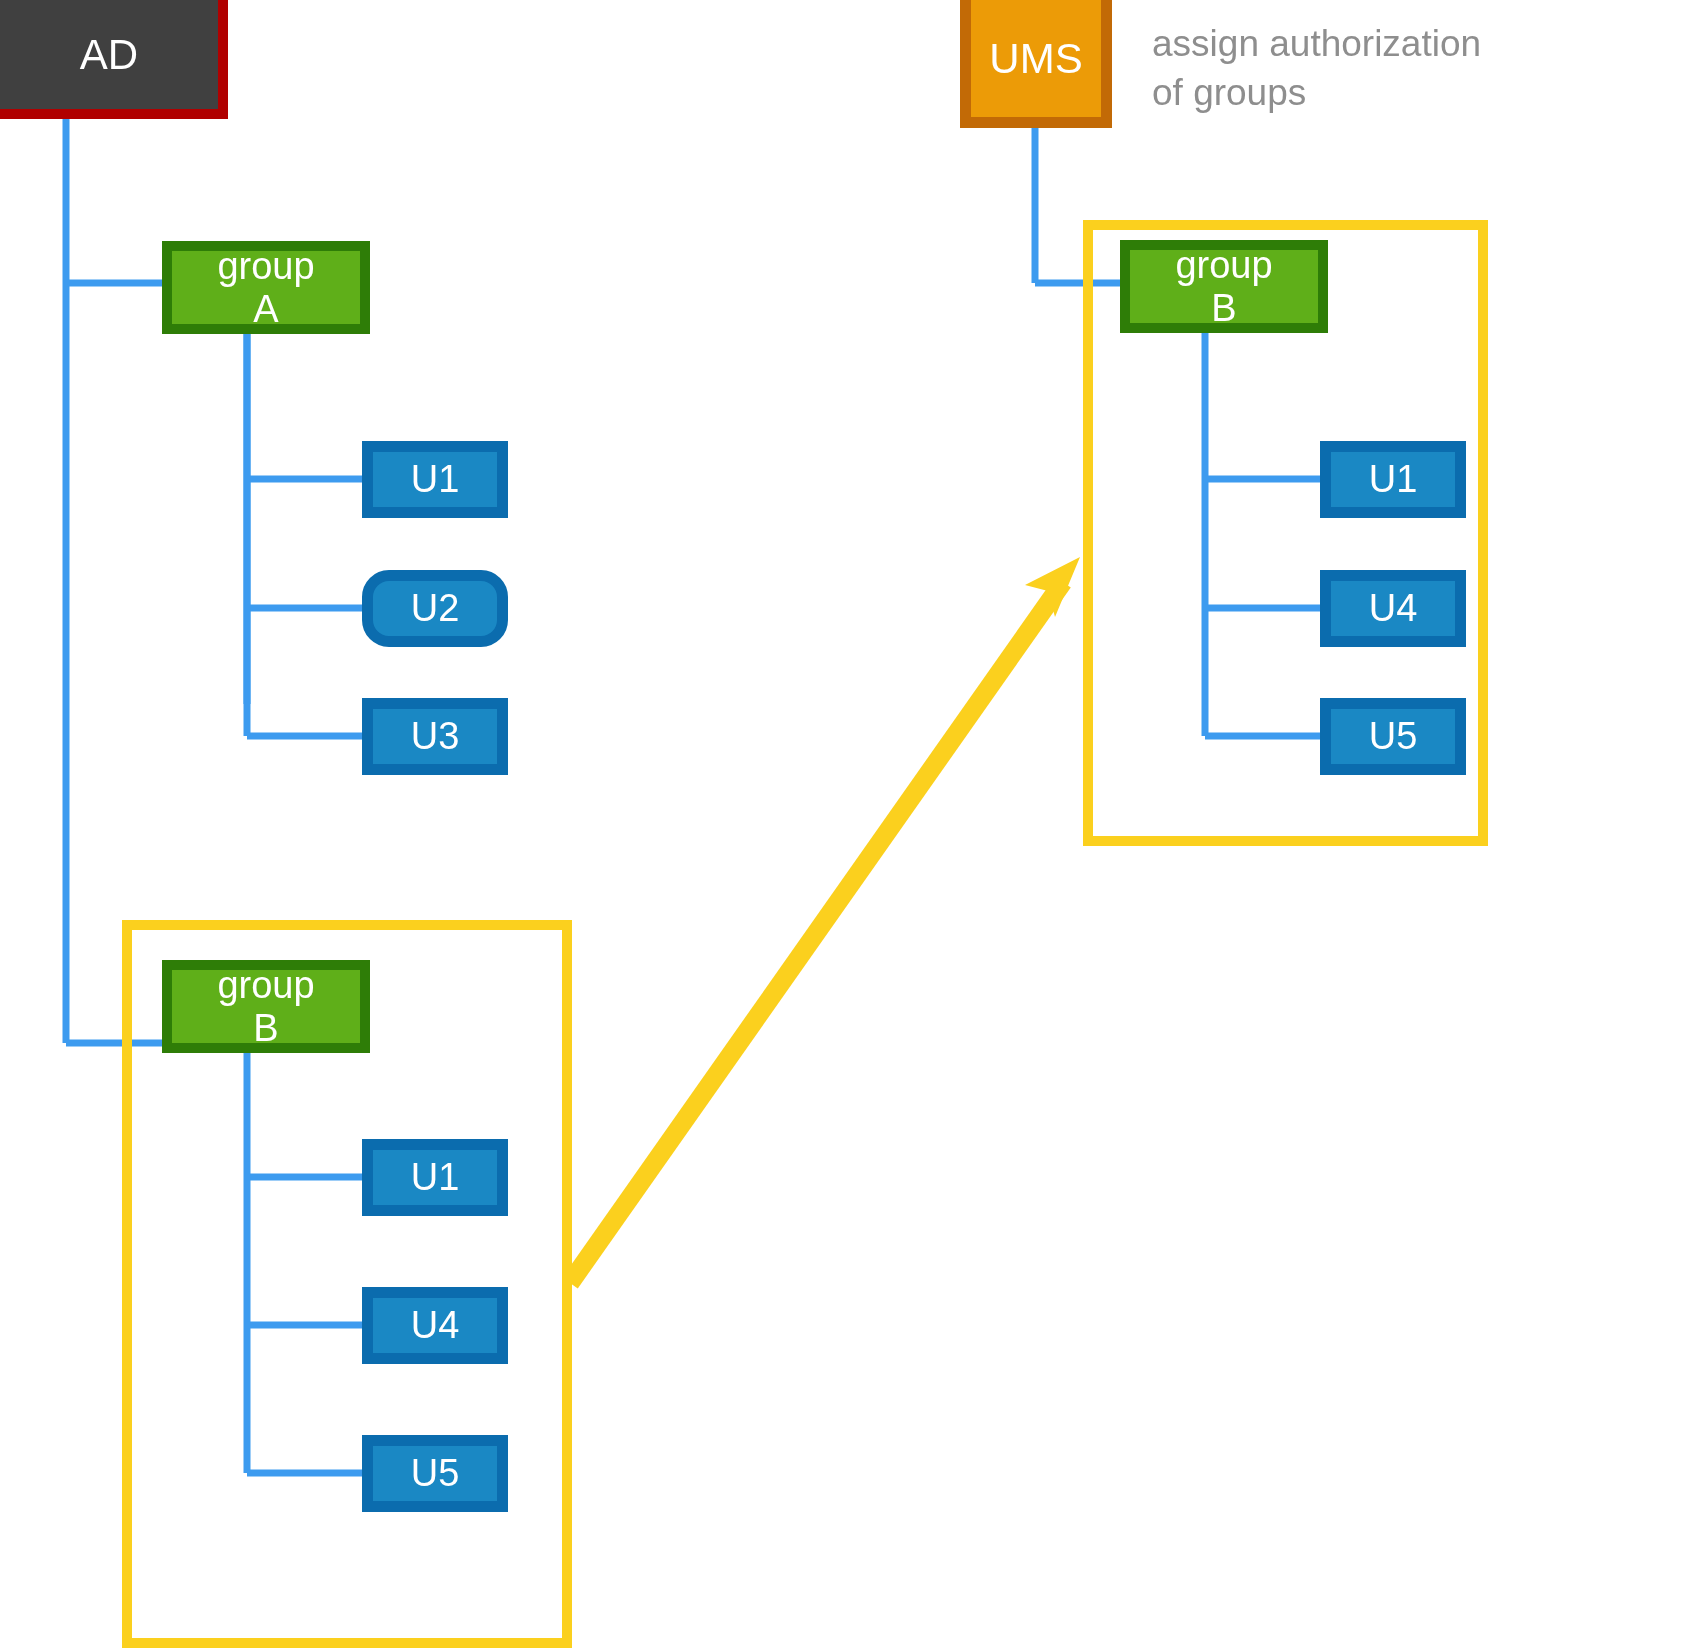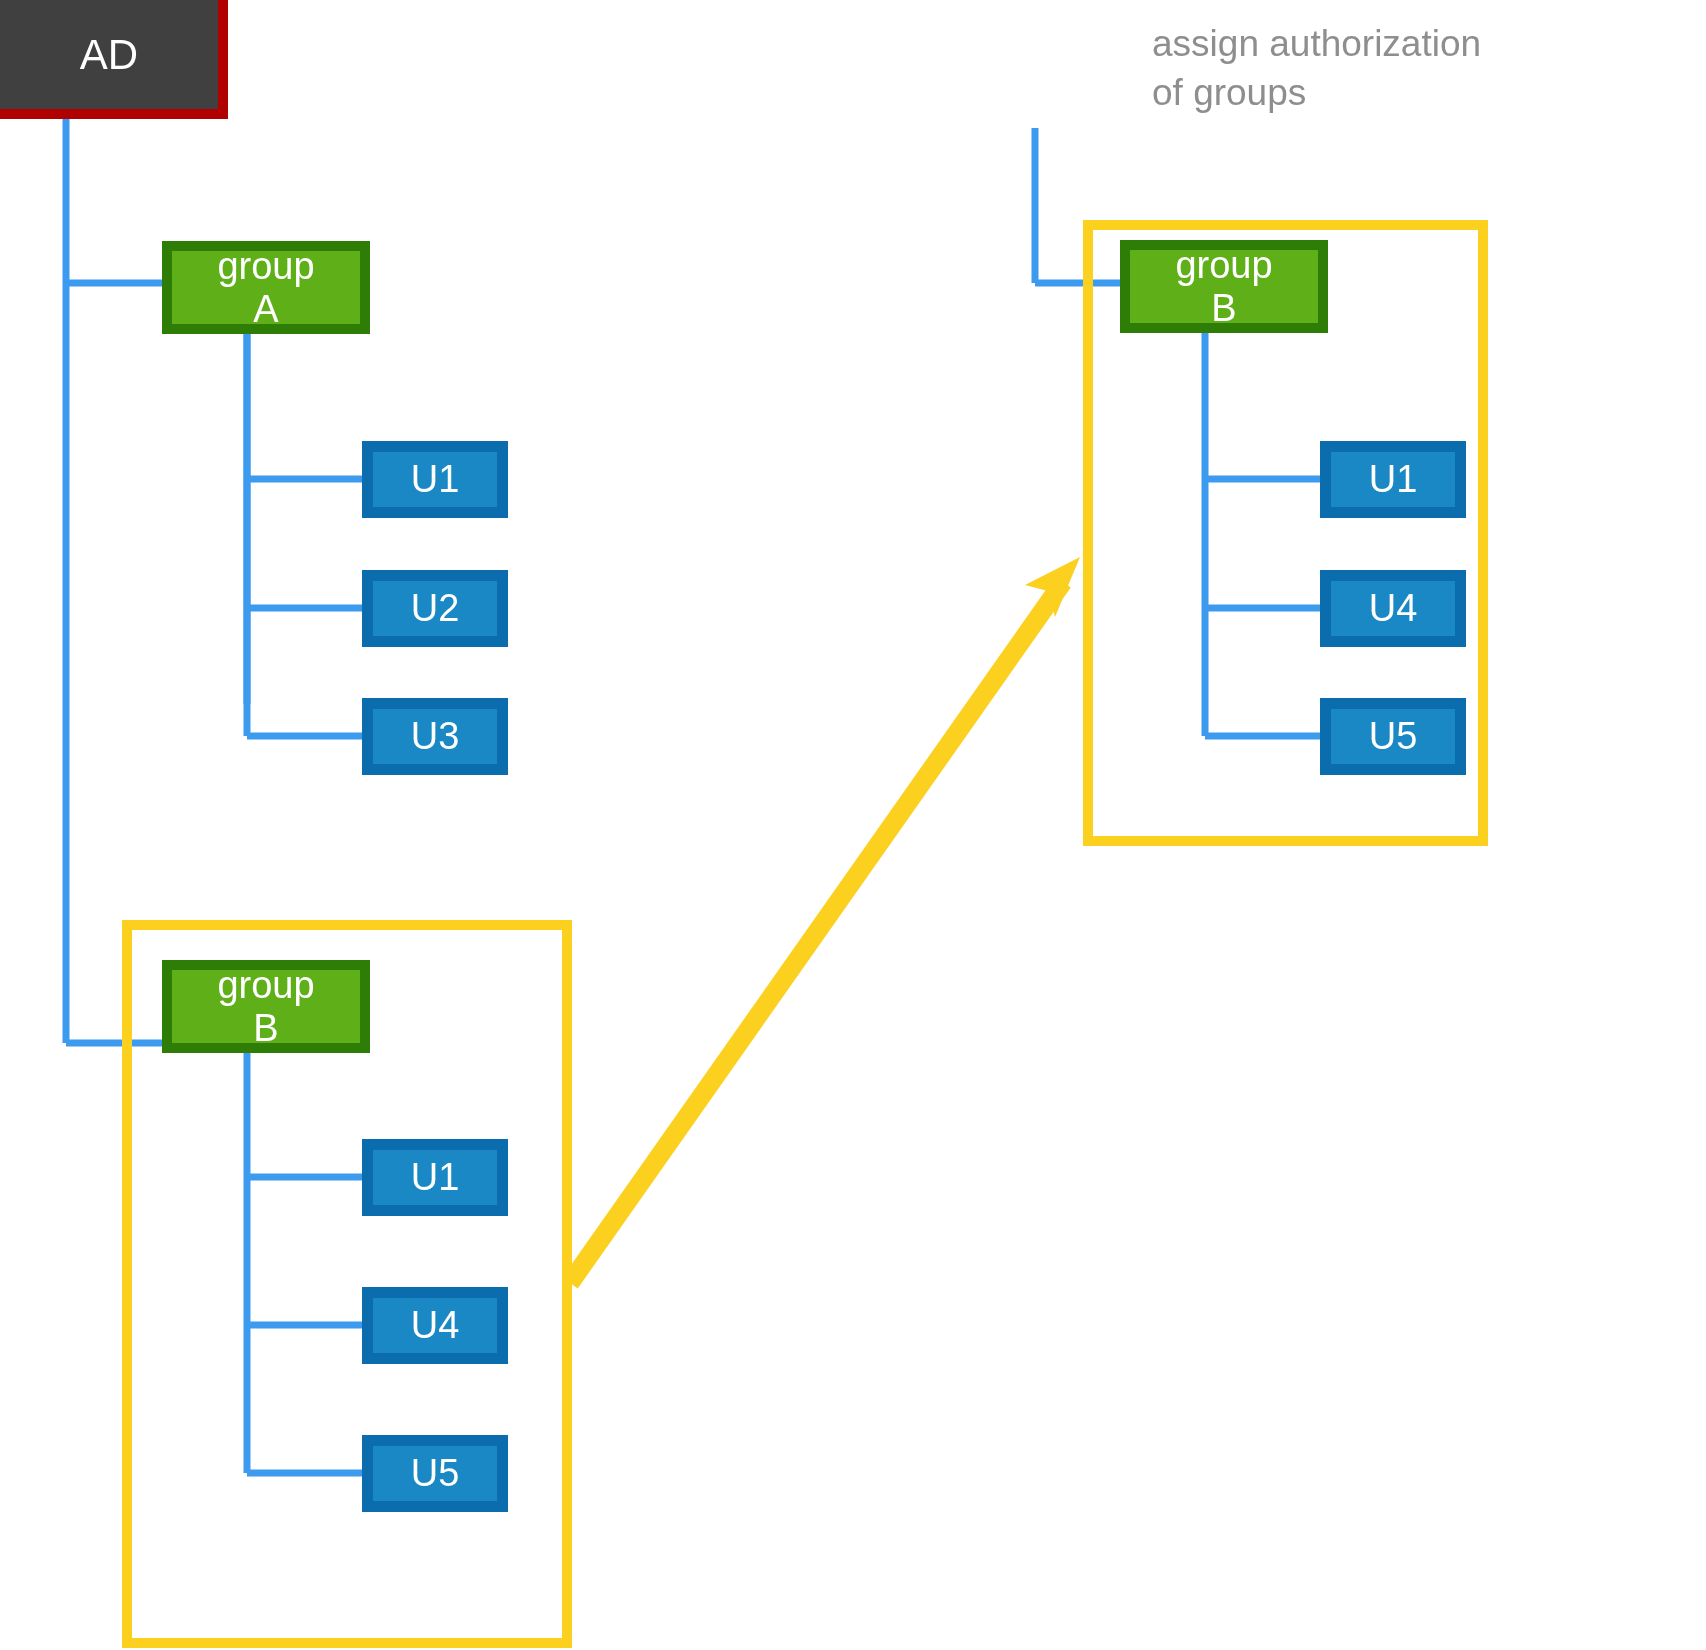--- a/index.html
+++ b/index.html
@@ -117,32 +117,33 @@
     </g>
   </svg>
 
   <div class="node node-root node-ad" style="left:0px; top:0px; width:228px; height:119px;">AD</div>
 
 
   <div class="node node-group" style="left:162px; top:241px; width:208px; height:93px;">group
 A</div>
 
   <div class="node node-user" style="left:362px; top:441px; width:146px; height:77px;">U1</div>
-  <div class="node node-user" style="left:362px; top:570px; width:146px; height:77px;">U2</div>
+  <div class="node node-user" style="left:362px; top:570px; width:146px; height:77px;border-radius:27px;">U2</div>
   <div class="node node-user" style="left:362px; top:698px; width:146px; height:77px;">U3</div>
 
   <div class="container-box" style="left:122px; top:920px; width:450px; height:728px;"></div>
 
   <div class="node node-group" style="left:162px; top:960px; width:208px; height:93px;">group
 B</div>
 
   <div class="node node-user" style="left:362px; top:1139px; width:146px; height:77px;">U1</div>
   <div class="node node-user" style="left:362px; top:1287px; width:146px; height:77px;">U4</div>
   <div class="node node-user" style="left:362px; top:1435px; width:146px; height:77px;">U5</div>
 
+  <div class="node node-root node-ums" style="left:960px; top:0px; width:152px; height:128px;">UMS</div>
 
   <div class="caption" style="left:1152px; top:20px; width:560px;">assign authorization
 of groups</div>
 
   <div class="container-box" style="left:1083px; top:220px; width:405px; height:626px;"></div>
 
   <div class="node node-group" style="left:1120px; top:240px; width:208px; height:93px;">group
 B</div>
 
   <div class="node node-user" style="left:1320px; top:441px; width:146px; height:77px;">U1</div>

